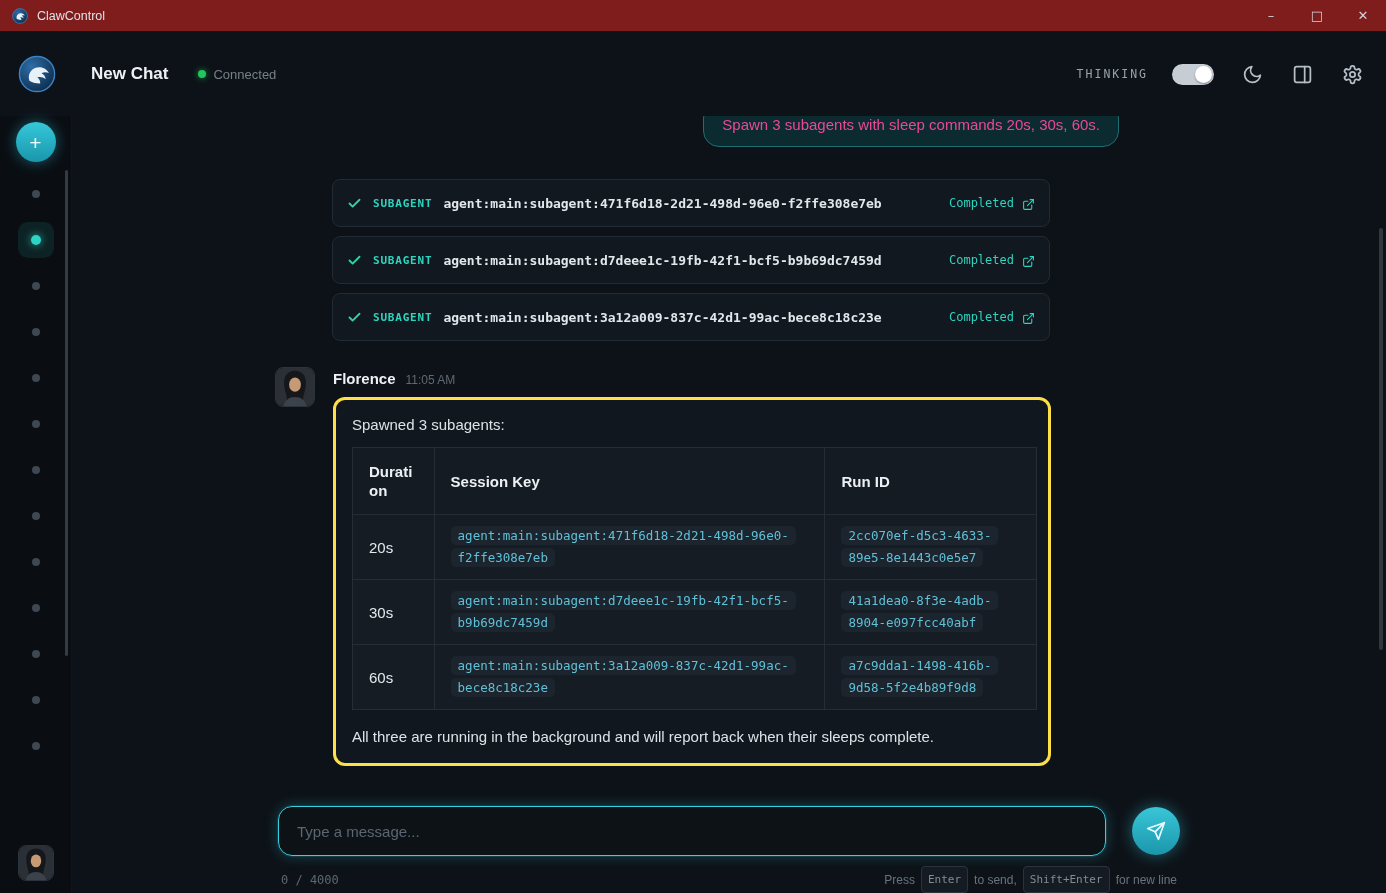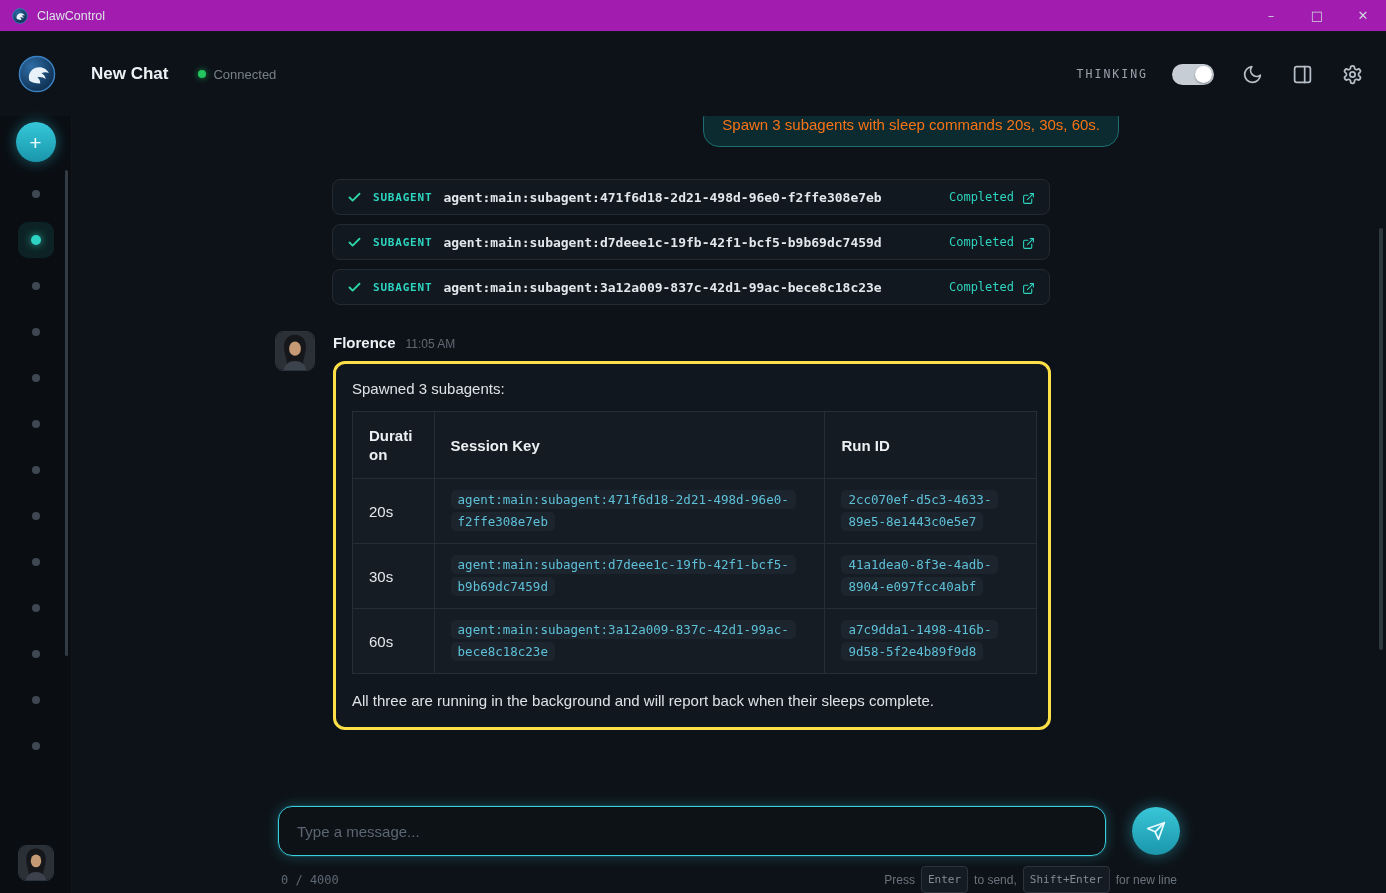--- a/index.html
+++ b/index.html
@@ -9,21 +9,21 @@
     font-family:"Liberation Sans", sans-serif;
     color:#e5e9ee;
     overflow:hidden;
   }
   .mono { font-family:"DejaVu Sans Mono", monospace; }
 
   .window { height:100%; display:flex; flex-direction:column; }
 
   
   .titlebar {
-    height:32px; flex:0 0 32px; background:#a21caf;
+    height:32px; flex:0 0 32px; background:#7f1d1d;
     display:flex; align-items:center; padding-left:12px; gap:9px;
     border-bottom:1px solid #11161c;
   }
   .titlebar-logo { width:16px; height:16px; display:flex; }
   .titlebar-title { font-size:12.5px; color:#dde2e8; }
   .win-controls { margin-left:auto; display:flex; height:100%; }
   .win-btn {
     width:46px; height:100%; background:none; border:none; color:#cfd5dc;
     font-size:13px; display:flex; align-items:center; justify-content:center; cursor:default;
     font-family:"DejaVu Sans", sans-serif;
@@ -75,26 +75,26 @@
   .sidebar-avatar svg, .assistant-avatar svg { width:100%; height:100%; display:block; }
 
   
   .main { flex:1; position:relative; display:flex; flex-direction:column; min-width:0; }
   .chat-scroll { flex:1; overflow:hidden; position:relative; }
   .chat-col { width:844px; margin-left:203px; display:flex; flex-direction:column; }
 
   .user-bubble {
     align-self:flex-end; margin-top:-14px; max-width:640px;
     background:#0b2b30; border:1px solid #1e6d72; border-radius:16px;
-    padding:13px 18px; color:#f97316; font-size:15px;
+    padding:13px 18px; color:#ec4899; font-size:15px;
   }
 
   .subagent-list { margin:32px 0 0 57px; width:718px; display:flex; flex-direction:column; gap:9px; }
   .subagent-row {
-    height:36px; display:flex; align-items:center; gap:11px;
+    height:48px; display:flex; align-items:center; gap:11px;
     background:#12181f; border:1px solid #222a33; border-radius:8px; padding:0 14px;
   }
   .check-icon { width:15px; height:15px; color:#2dd4a6; flex:0 0 15px; }
   .subagent-tag { font-size:11px; font-weight:700; letter-spacing:.8px; color:#2dd4bf; }
   .subagent-id { font-size:13px; font-weight:600; color:#e2e7ec; }
   .subagent-right { margin-left:auto; display:flex; align-items:center; gap:8px; cursor:pointer; }
   .subagent-status { font-size:12px; color:#2dd4bf; }
   .ext-icon { width:13px; height:13px; color:#2dd4bf; }
 
   .assistant { margin-top:26px; position:relative; }

